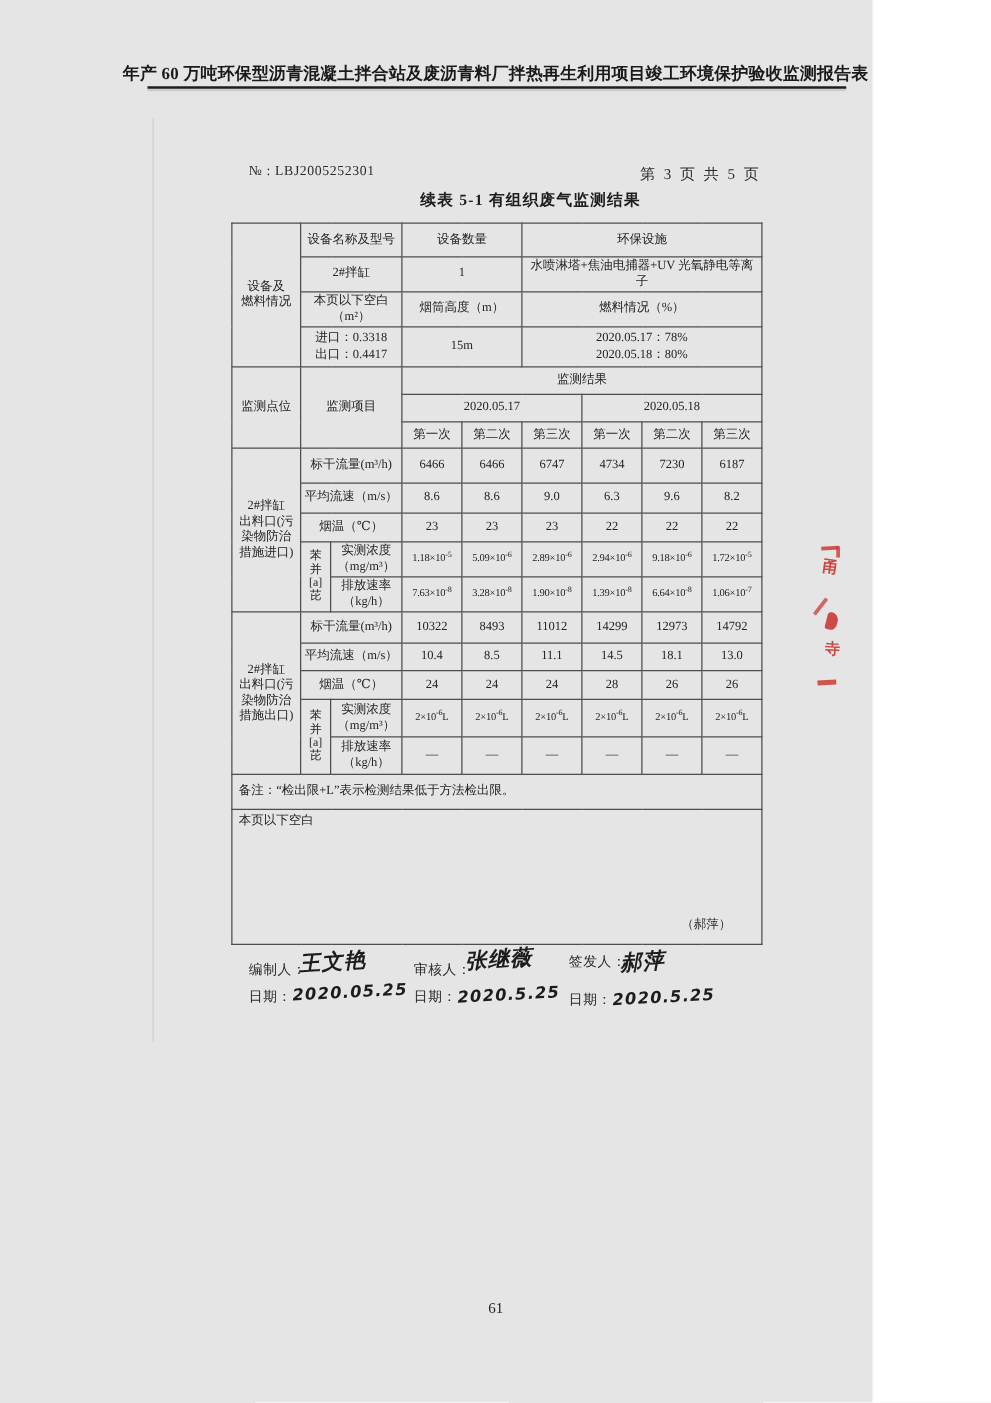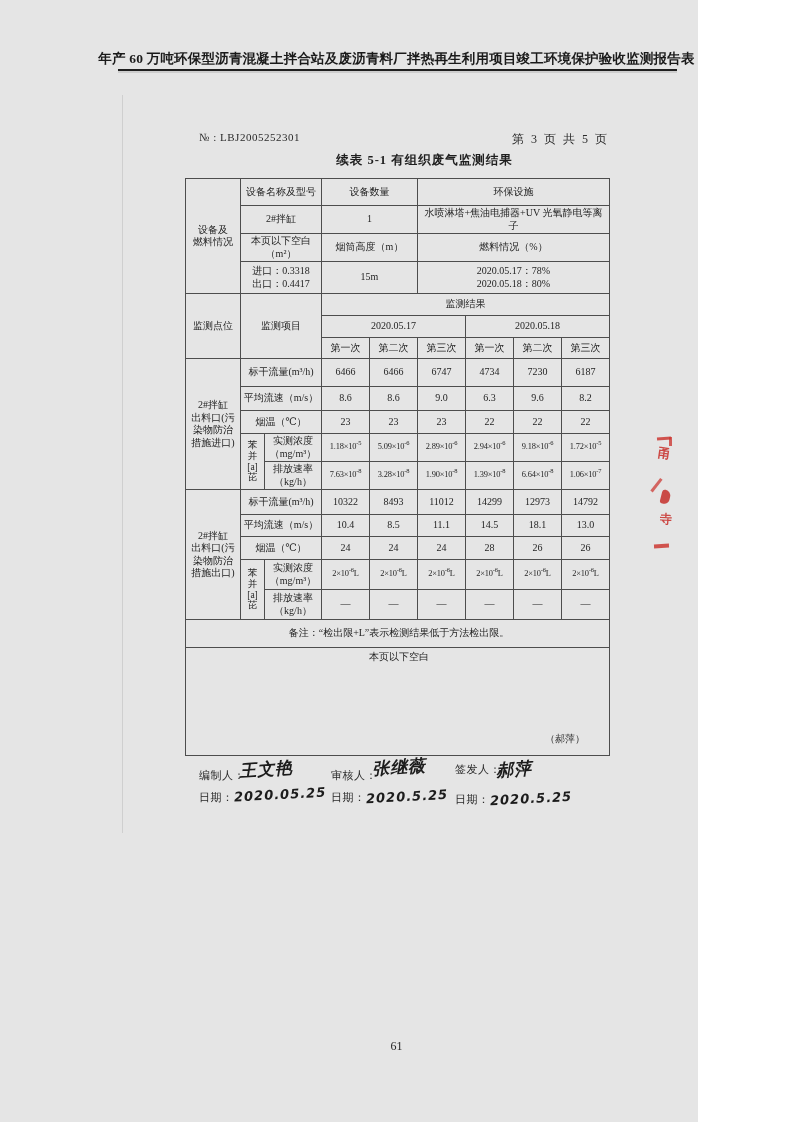--- a/index.html
+++ b/index.html
@@ -26,21 +26,21 @@
   }
   table.monitor{
     position:absolute;left:185px;top:178px;border-collapse:collapse;table-layout:fixed;
     width:424px;
   }
   table.monitor td{
     border:1px solid #4d4d4d;text-align:center;vertical-align:middle;
     font-size:10px;line-height:1.25;color:#242424;padding:1px 2px;
     white-space:pre-line;overflow:hidden;
   }
-  table.monitor td.left{text-align:center;padding-left:5px;}
+  table.monitor td.left{text-align:left;padding-left:5px;}
   table.monitor td.top{vertical-align:top;padding-top:3px;}
   table.monitor td.vert{font-size:9.5px;line-height:1.12;padding:0;}
   table.monitor td.sci{font-size:8.4px;letter-spacing:-0.2px;padding:1px 0;}
   table.monitor td.group{font-size:10px;}
   table.monitor sup{font-size:6.5px;line-height:0;}
   .sig-block span{position:absolute;display:inline-block;}
   .sig-label{font-size:11px;color:#2a2a2a;letter-spacing:0.5px;}
   .sig-hand{
     font-family:"DejaVu Sans",sans-serif;font-style:italic;font-weight:bold;
     color:#1c1c1c;font-size:17px;transform:rotate(-4deg);letter-spacing:1px;

